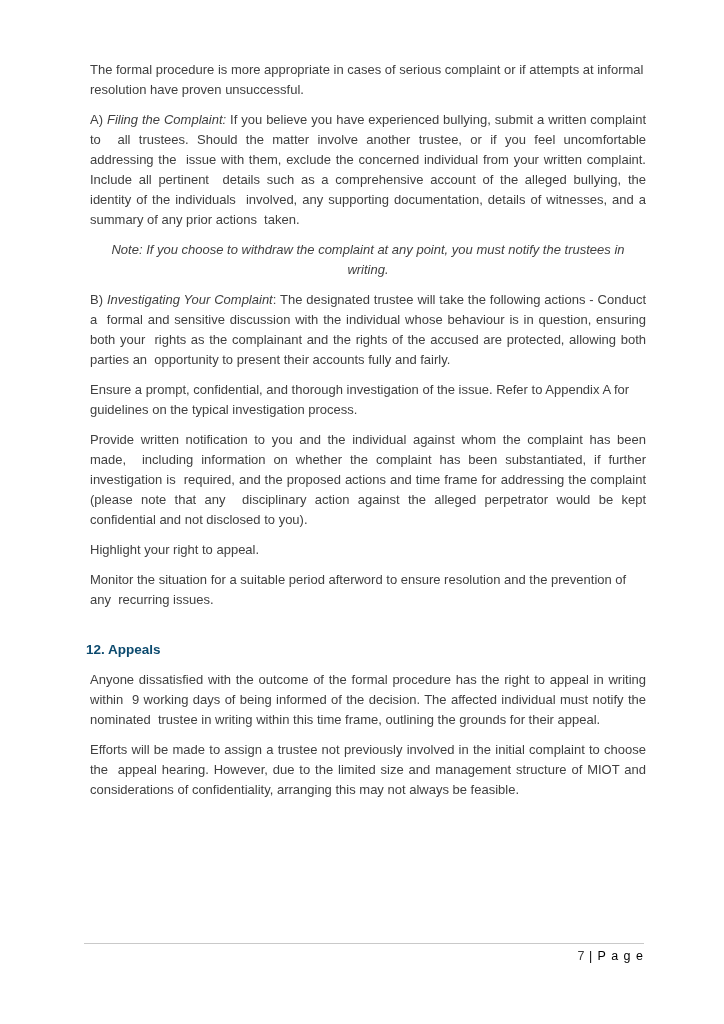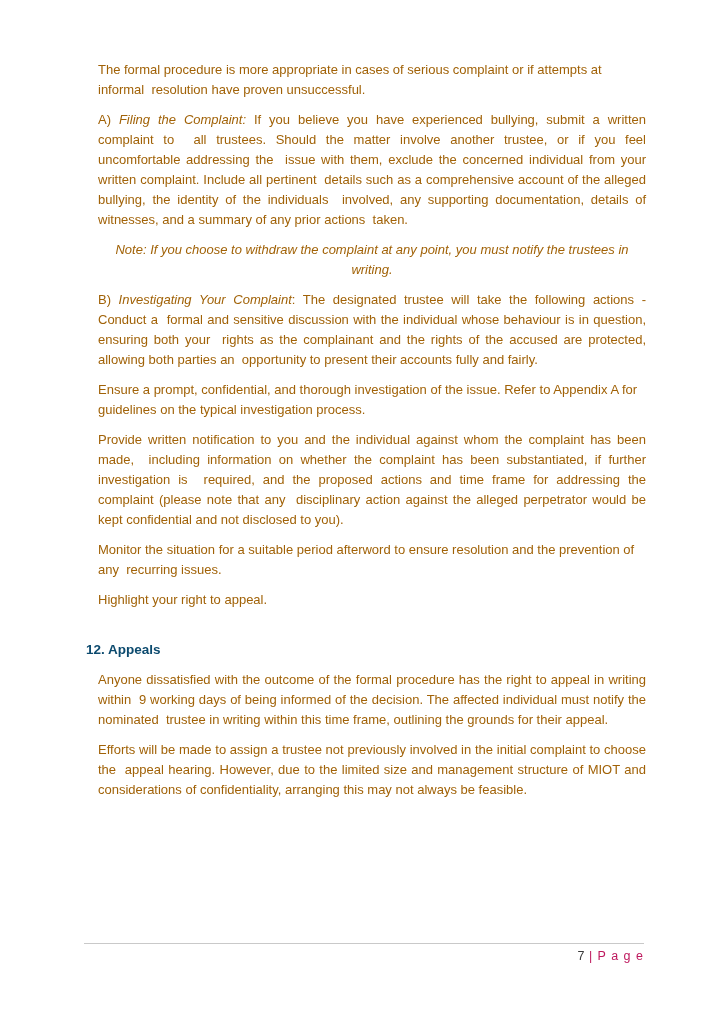--- a/index.html
+++ b/index.html
@@ -16,25 +16,25 @@
     font-family: "Liberation Sans", sans-serif;
     color: #333333;
   }
   .content {
     position: absolute;
     left: 86px;
     top: 60px;
     width: 560px;
   }
   .para {
-    margin: 0 0 10px 12px;
+    margin: 0 0 10px 4px;
     font-size: 13px;
     line-height: 20px;
     white-space: pre-wrap;
-    color: #a16207;
+    color: #404040;
   }
   .justify { text-align: justify; }
   .left    { text-align: left; }
   .note {
     font-weight: 400;
     font-style: italic;
     text-align: center;
   }
   .italic-run { font-style: italic; }
   .section-heading {
@@ -55,21 +55,21 @@
     background: #c9c9c9;
   }
   .footer-text {
     margin-top: 3px;
     text-align: right;
     font-size: 12.5px;
     line-height: 18px;
     white-space: pre;
   }
   .page-num   { color: #3a3a3a; }
-  .page-label { color: #be185d; letter-spacing: 1px; }
+  .page-label { color: #000000; letter-spacing: 1px; }
 </style>
 </head>
 <body>
 
 <div class="page">
   <div class="content">
 
     <p class="para left">The formal procedure is more appropriate in cases of serious complaint or if attempts at informal  resolution have proven unsuccessful.</p>
 
     <p class="para justify"><span>A) </span><span class="italic-run">Filing the Complaint:</span><span> If you believe you have experienced bullying, submit a written complaint to  all trustees. Should the matter involve another trustee, or if you feel uncomfortable addressing the  issue with them, exclude the concerned individual from your written complaint. Include all pertinent  details such as a comprehensive account of the alleged bullying, the identity of the individuals  involved, any supporting documentation, details of witnesses, and a summary of any prior actions  taken.</span></p>
@@ -77,23 +77,23 @@
     <p class="para note">Note: If you choose to withdraw the complaint at any point, you must notify the trustees in writing.</p>
 
     <p class="para justify"><span>B) </span><span class="italic-run">Investigating Your Complaint</span><span>: The designated trustee will take the following actions - Conduct a  formal and sensitive discussion with the individual whose behaviour is in question, ensuring both your  rights as the complainant and the rights of the accused are protected, allowing both parties an  opportunity to present their accounts fully and fairly.</span></p>
 
     <p class="para left">Ensure a prompt, confidential, and thorough investigation of the issue. Refer to Appendix A for  guidelines on the typical investigation process.</p>
 
 
 
     <p class="para justify">Provide written notification to you and the individual against whom the complaint has been made,  including information on whether the complaint has been substantiated, if further investigation is  required, and the proposed actions and time frame for addressing the complaint (please note that any  disciplinary action against the alleged perpetrator would be kept confidential and not disclosed to you).</p>
 
+    <p class="para left">Highlight your right to appeal.</p>
+
     <p class="para left">Monitor the situation for a suitable period afterword to ensure resolution and the prevention of any  recurring issues.</p>
-
-    <p class="para left">Highlight your right to appeal.</p>
 
     <h2 class="section-heading">12. Appeals</h2>
 
     <p class="para justify">Anyone dissatisfied with the outcome of the formal procedure has the right to appeal in writing within  9 working days of being informed of the decision. The affected individual must notify the nominated  trustee in writing within this time frame, outlining the grounds for their appeal.</p>
 
     <p class="para justify">Efforts will be made to assign a trustee not previously involved in the initial complaint to choose the  appeal hearing. However, due to the limited size and management structure of MIOT and  considerations of confidentiality, arranging this may not always be feasible.</p>
 
 
   </div>
 

